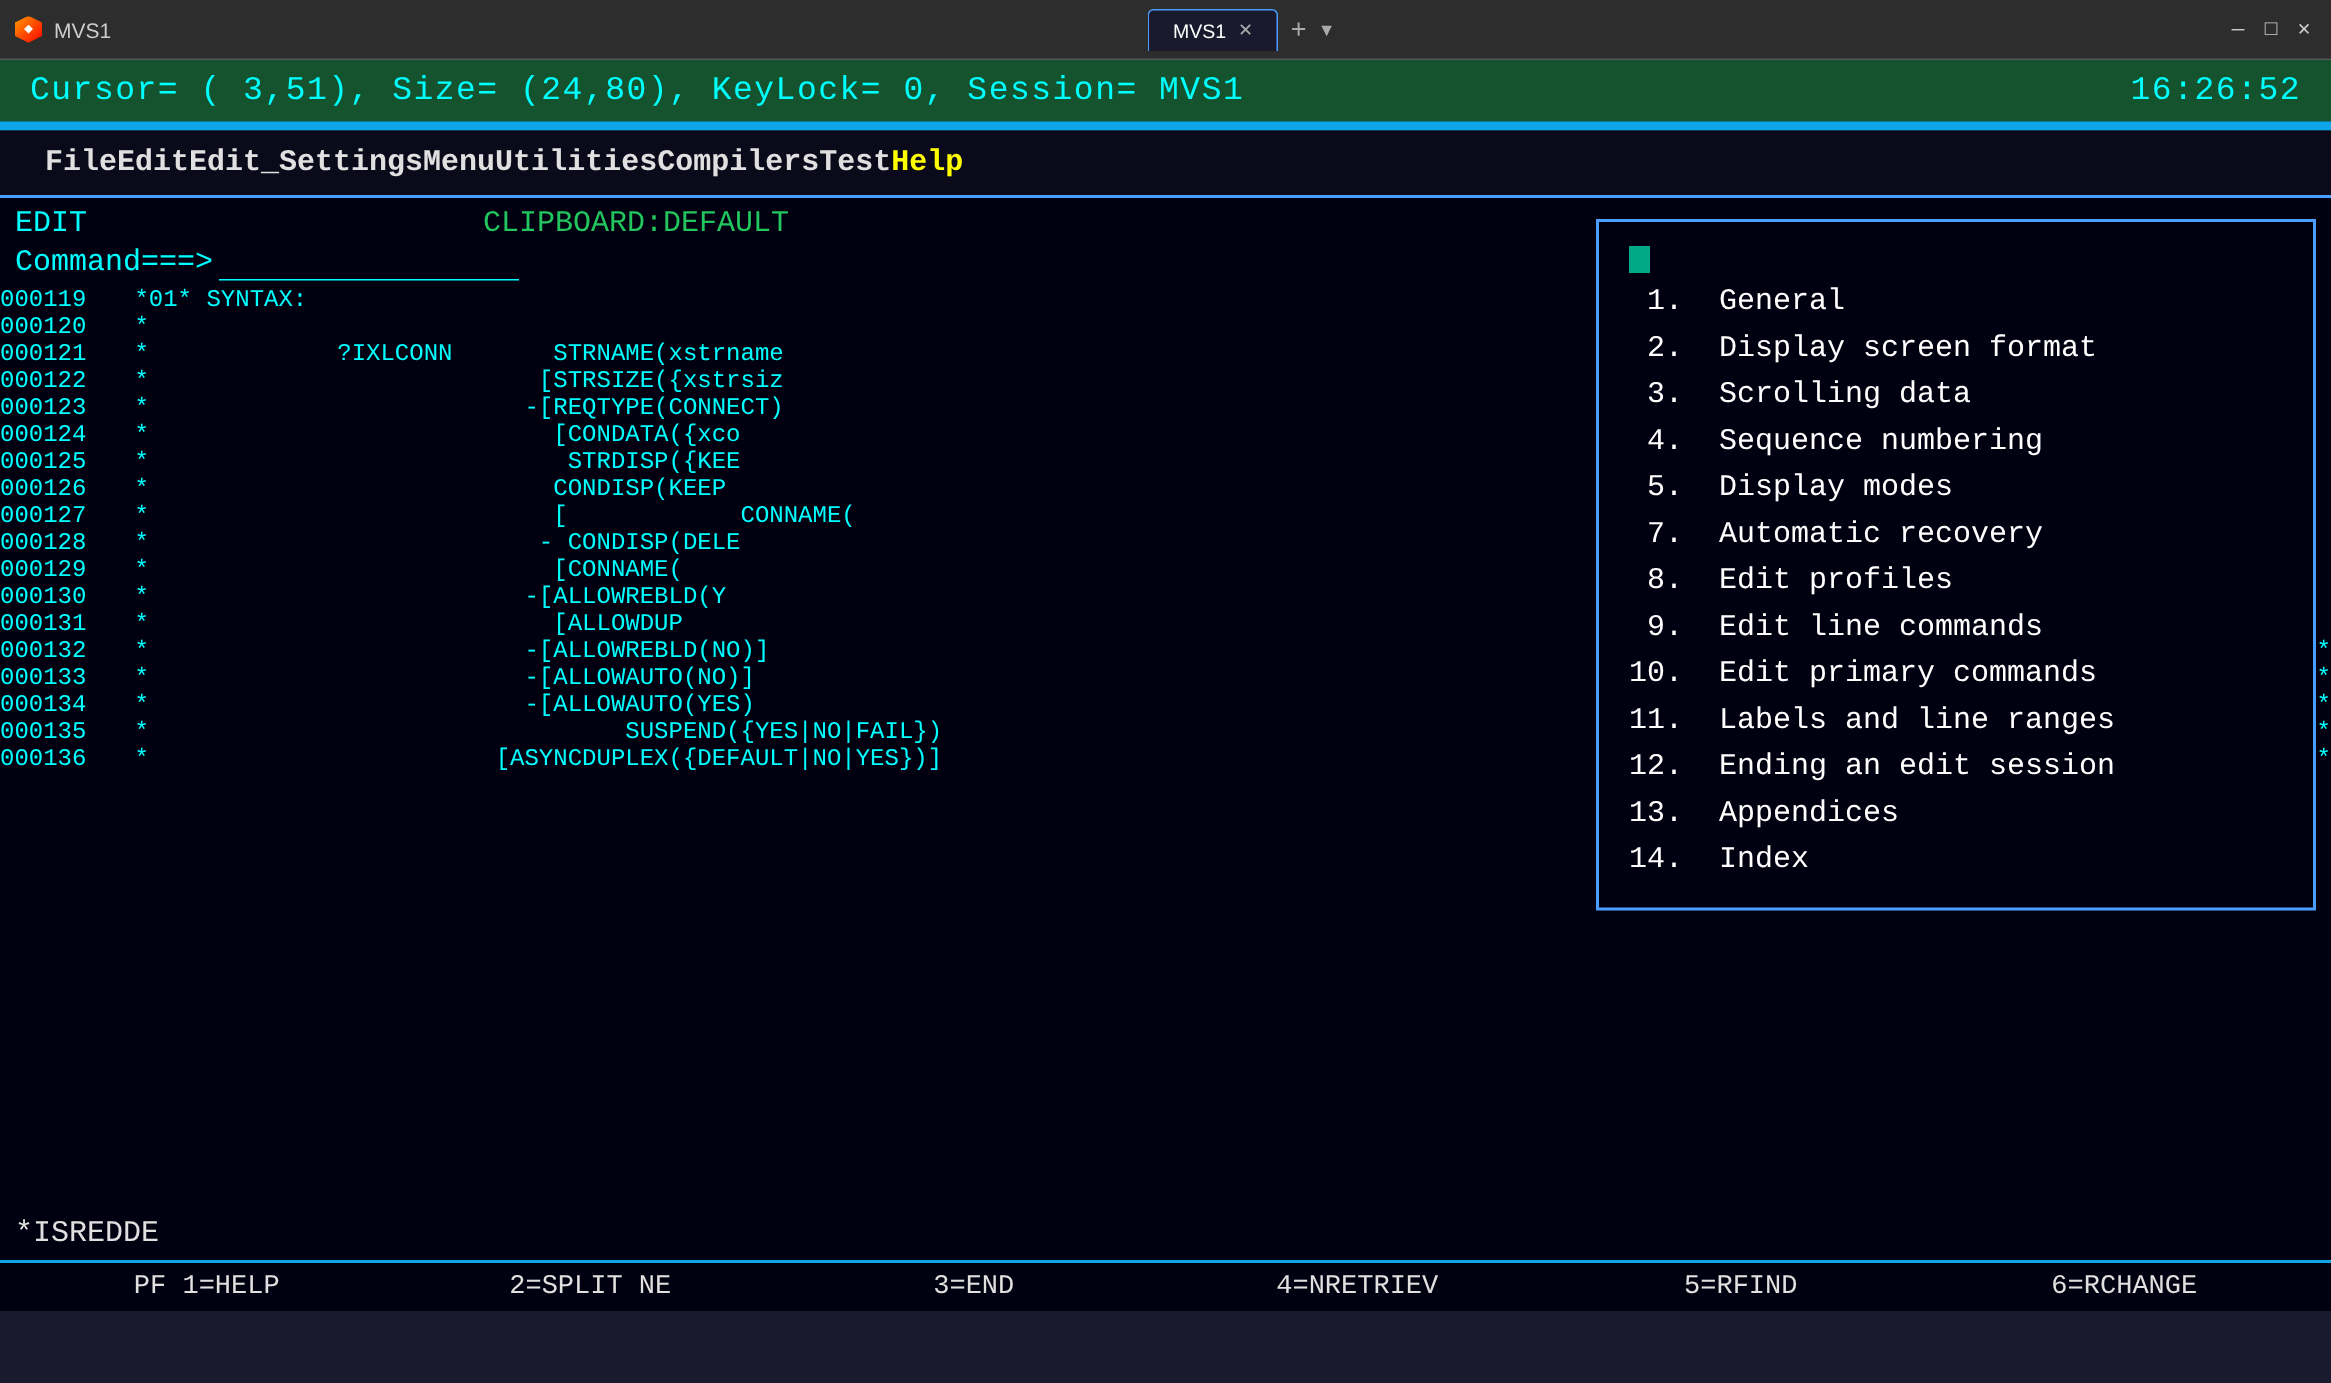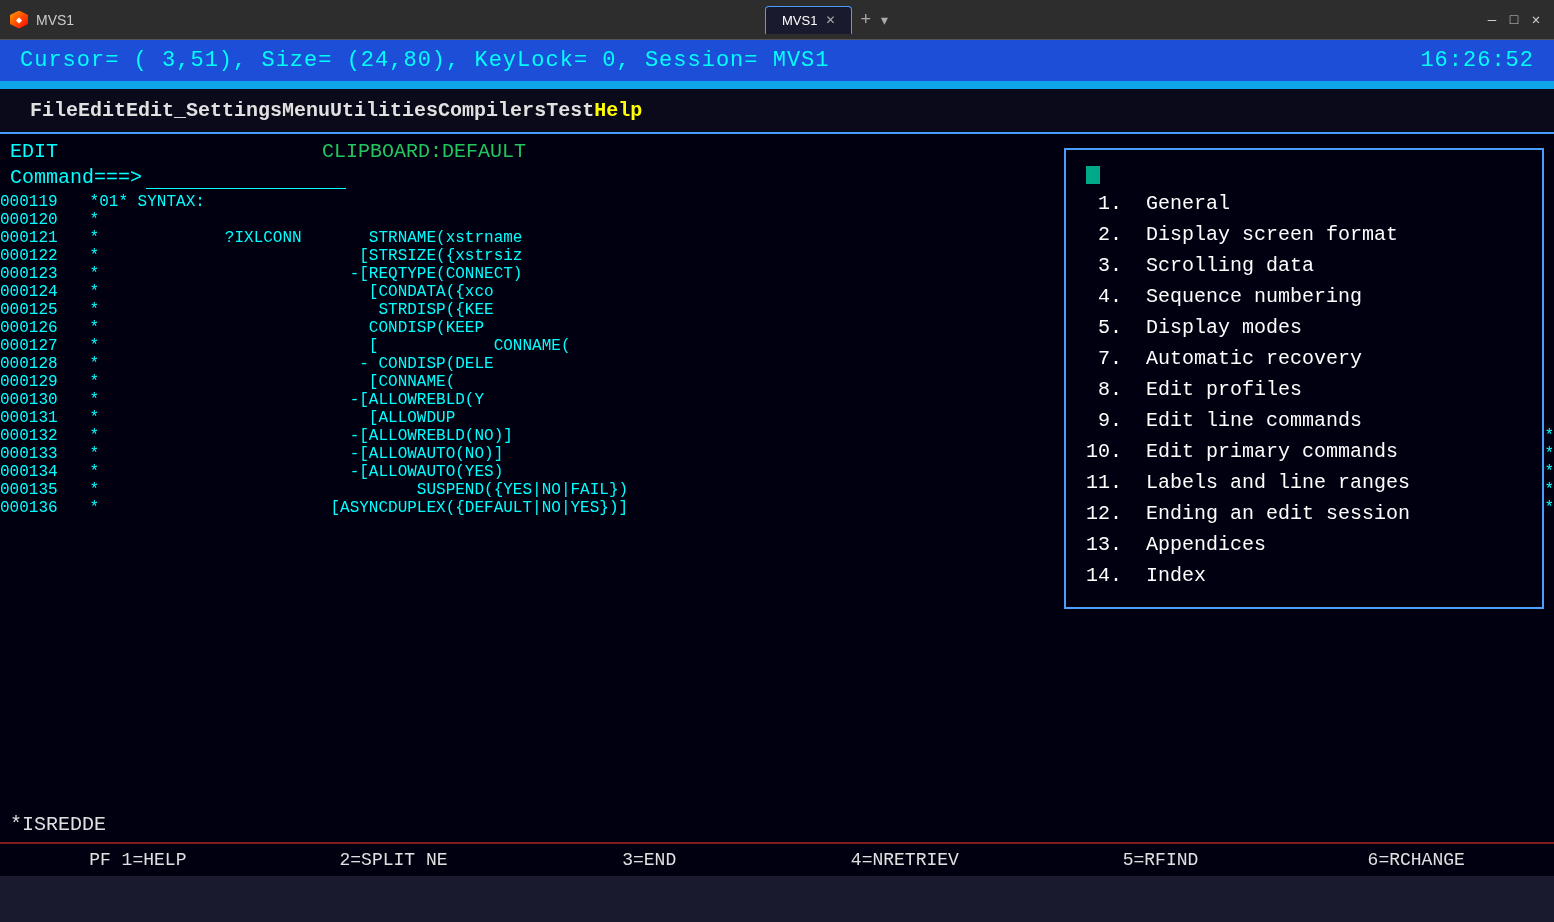--- a/index.html
+++ b/index.html
@@ -80,22 +80,22 @@
       background: none;
       border: none;
       color: #aaa;
       font-size: 18px;
       padding: 0 8px;
       cursor: pointer;
     }
 
     
     #status-bar {
-      background: #1d4ed8;
-      border-bottom: 8px solid #0ea5e9;
+      background: #14532d;
+      border-bottom: 6px solid #0ea5e9;
       padding: 8px 20px;
       display: flex;
       justify-content: space-between;
       align-items: center;
     }
     #status-text {
       color: #00ffff;
       font-size: 22px;
       letter-spacing: 1px;
     }
@@ -185,21 +185,21 @@
       white-space: pre;
     }
 
     
     #fkeys-bar {
       position: absolute;
       bottom: 0;
       left: 0;
       right: 0;
       background: #000010;
-      border-top: 2px solid #7f1d1d;
+      border-top: 2px solid #0ea5e9;
       padding: 6px 10px;
       display: flex;
       gap: 0;
       font-size: 18px;
       color: #e0e0e0;
     }
     .fkey-item {
       flex: 1;
       text-align: center;
       color: #e0e0e0;

